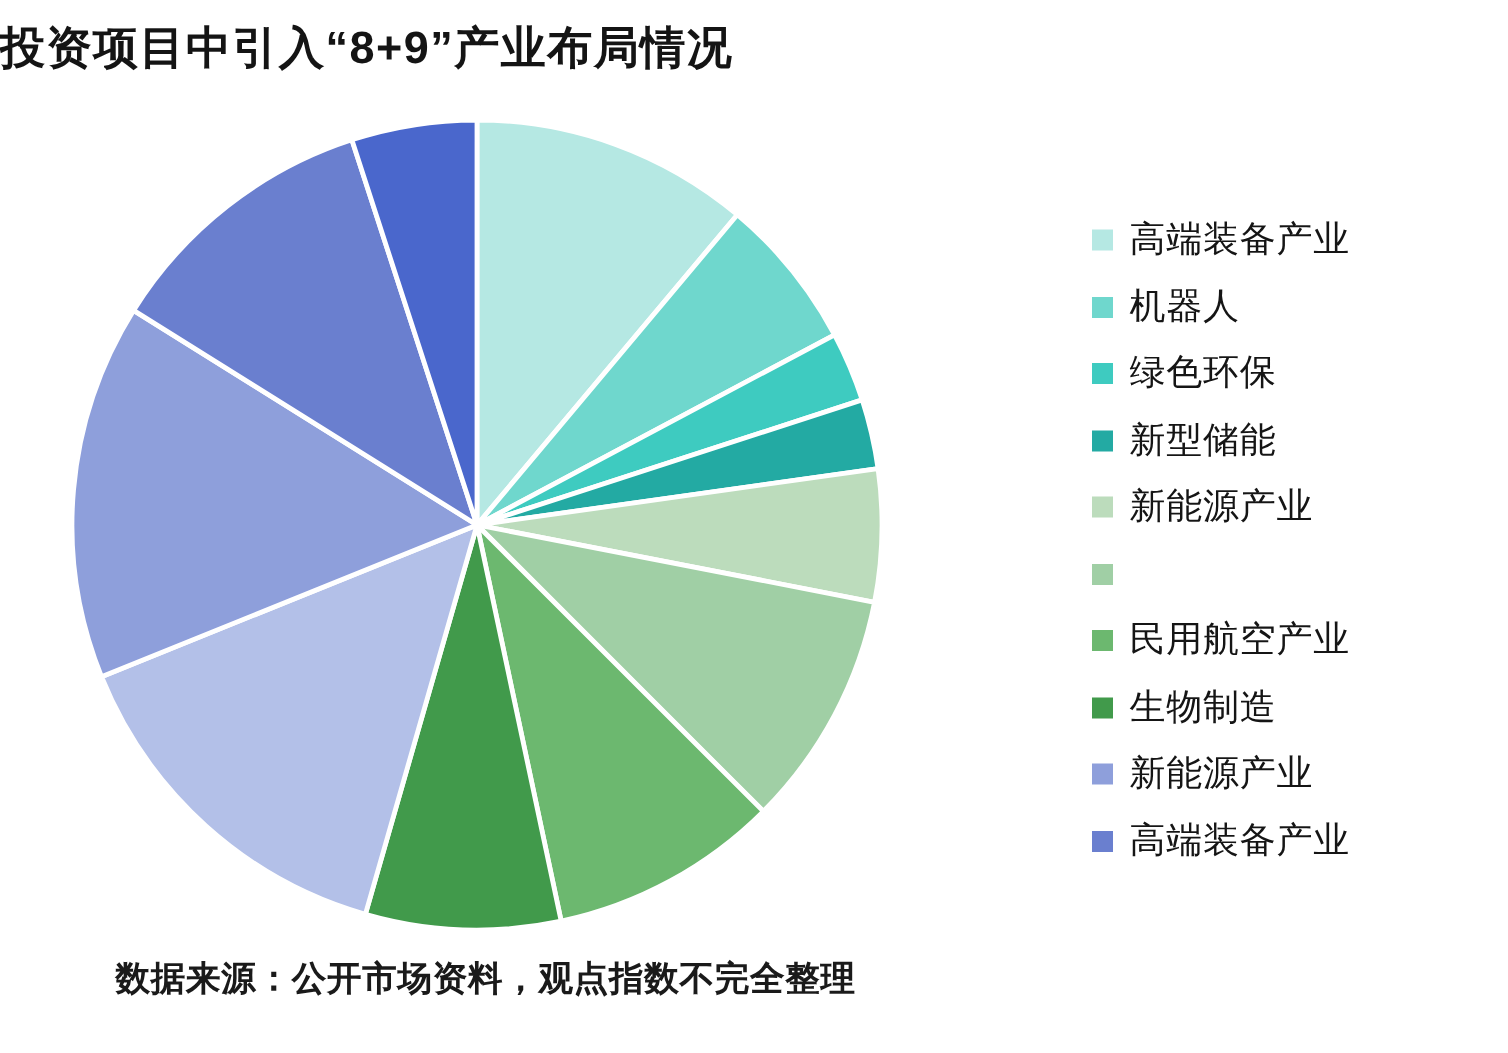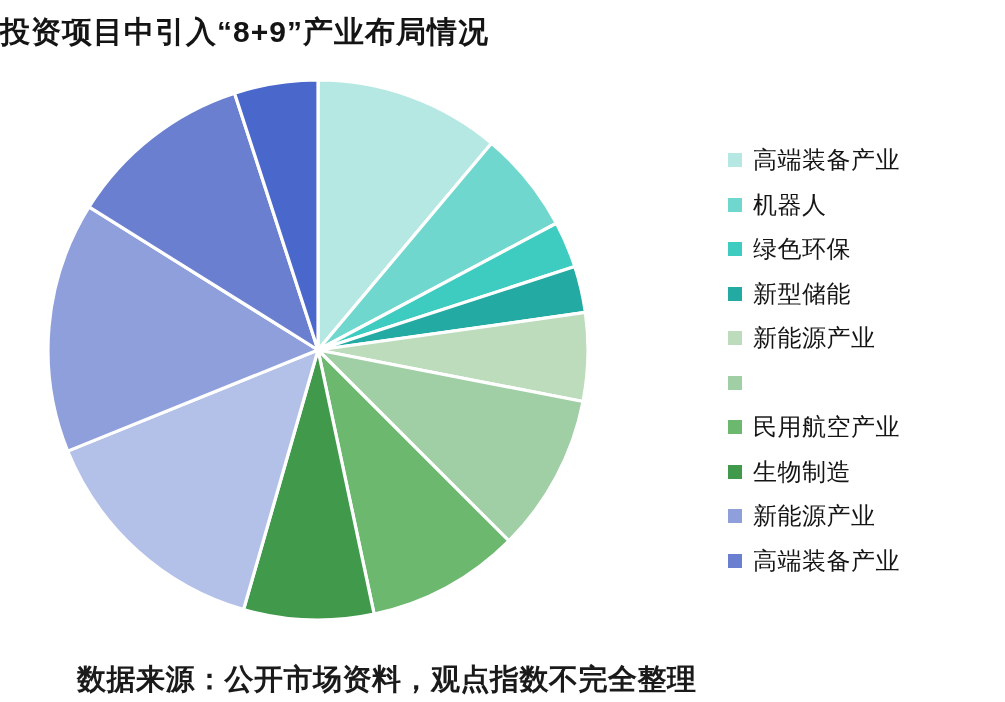--- a/index.html
+++ b/index.html
@@ -78,22 +78,22 @@
     color: #151515;
     white-space: nowrap;
     line-height: 1;
     letter-spacing: 0.5px;
   }
 
   
   #source-note {
     position: absolute;
     left: 77px;
-    top: 660px;
-    font-size: 29px;
+    top: 637px;
+    font-size: 23px;
     font-weight: 700;
     color: #1a1a1a;
     white-space: nowrap;
     letter-spacing: 0.5px;
   }
 </style>
 </head>
 <body>
 
 <div id="chart-root">

